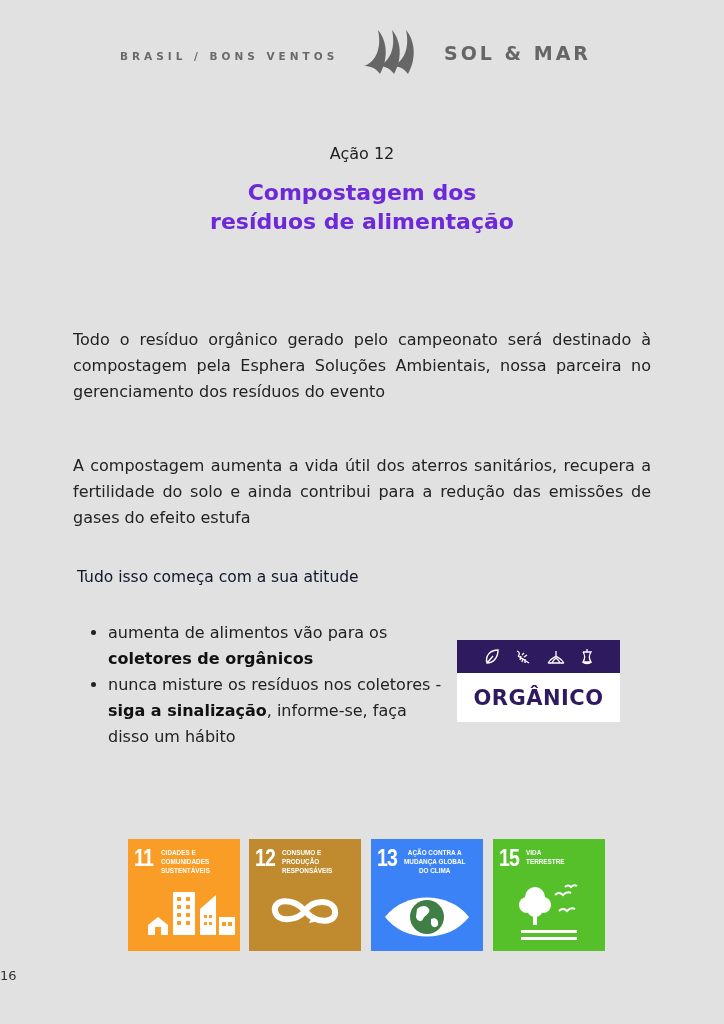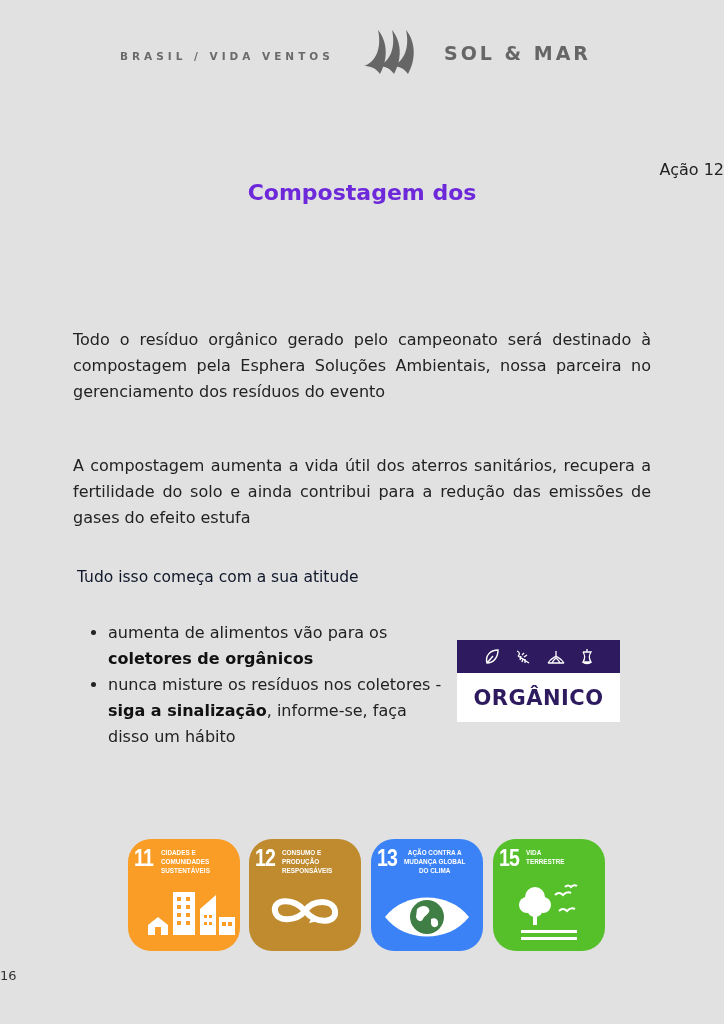--- a/index.html
+++ b/index.html
@@ -1,60 +1,61 @@
 <!DOCTYPE html>
 <html><head>
 <meta charset="utf-8">
 <style>
   html,body{margin:0;padding:0;}
   body{width:724px;height:1024px;background:#e1e1e1;position:relative;overflow:hidden;font-family:"DejaVu Sans","Liberation Sans",sans-serif;color:#1a1a1a;}
   .abs{position:absolute;}
   .hdr-left{left:120px;top:50px;font-size:10.5px;font-weight:bold;letter-spacing:4px;color:#6a6a6a;white-space:nowrap;}
   .hdr-logo{left:362px;top:28px;width:64px;height:48px;}
   .hdr-brand{left:444px;top:42px;font-size:19px;font-weight:bold;letter-spacing:3px;color:#666;white-space:nowrap;}
-  .action{left:0;width:724px;top:144px;text-align:right;font-size:16px;color:#222;margin-top:16px;}
+  .action{left:0;width:724px;top:144px;text-align:center;font-size:16px;color:#222;}
   .title{left:0;width:724px;top:178px;text-align:center;font-size:22px;font-weight:bold;line-height:29px;color:#6d28d9;}
   .para{left:73px;width:578px;font-size:16px;line-height:26px;text-align:justify;color:#222;margin-top:39px;}
   .p1{top:288px;}
   .p2{top:414px;}
   .subhead{left:77px;top:568px;font-size:15.5px;font-weight:normal;color:#0f172a;}
   ul.bullets{left:90px;top:620px;width:340px;margin:0;padding:0 0 0 18px;font-size:16px;line-height:26px;color:#222;}
   ul.bullets li{margin:0;}
   ul.bullets b{color:#111;}
   .org{left:457px;top:640px;width:163px;height:82px;background:#fff;}
   .org-top{height:33px;background:#2e1b5f;display:flex;align-items:center;justify-content:center;gap:14px;}
   .org-label{height:49px;display:flex;align-items:center;justify-content:center;font-size:21px;font-weight:bold;color:#2e1b5f;letter-spacing:0.5px;}
-  .sdg{top:839px;width:112px;height:112px;color:#fff;border-radius:23px;}
+  .sdg{top:839px;width:112px;height:112px;color:#fff;}
   .sdg .num{position:absolute;left:6px;top:6px;font-size:23px;font-weight:bold;letter-spacing:-1px;font-family:"Liberation Sans",sans-serif;transform:scaleX(0.85);transform-origin:left;}
   .sdg .lbl{position:absolute;left:33px;top:9px;font-size:7.5px;font-weight:bold;line-height:9px;font-family:"Liberation Sans",sans-serif;text-transform:uppercase;transform:scaleX(0.85);transform-origin:left;white-space:nowrap;}
   .sdg svg{position:absolute;left:0;top:0;}
   .s11{left:128px;background:#f99d26;}
   .s12{left:249px;background:#bf8b2e;}
   .s13{left:371px;background:#3b82f6;text-align:center;}
   .s15{left:493px;background:#56c02b;}
   .pagenum{left:0;width:724px;top:968px;font-size:13px;color:#333;}
 </style>
 </head>
 <body>
 
-<div class="abs hdr-left">BRASIL /  VIDA VENTOS</div>
+<div class="abs hdr-left">BRASIL /  BONS VENTOS</div>
 <div class="abs hdr-logo">
   <svg width="64" height="48" viewBox="0 0 64 48">
     <g fill="#666">
       <path d="M2 38 C14 34 20 20 16 2 C26 14 26 32 18 46 C14 40 8 38 2 38Z"></path>
       <path d="M16 38 C28 34 34 20 30 2 C40 14 40 32 32 46 C28 40 22 38 16 38Z"></path>
       <path d="M30 38 C42 34 48 20 44 2 C54 14 54 32 46 46 C42 40 36 38 30 38Z"></path>
     </g>
   </svg>
 </div>
 <div class="abs hdr-brand">SOL &amp; MAR</div>
 
 <div class="abs action">Ação 12</div>
 <div class="abs title">
   <div>Compostagem dos</div>
+  <div>resíduos de alimentação</div>
 </div>
 
 <div class="abs para p1">Todo o resíduo orgânico gerado pelo campeonato será destinado à compostagem pela Esphera Soluções Ambientais, nossa parceira no gerenciamento dos resíduos do evento</div>
 <div class="abs para p2">A compostagem aumenta a vida útil dos aterros sanitários, recupera a fertilidade do solo e ainda contribui para a redução das emissões de gases do efeito estufa</div>
 
 <div class="abs subhead">Tudo isso começa com a sua atitude</div>
 <ul class="abs bullets">
   <li><span>aumenta de alimentos vão para os </span><b>coletores de orgânicos</b><span></span></li>
   <li><span>nunca misture os resíduos nos coletores - </span><b>siga a sinalização</b><span>, informe-se, faça disso um hábito</span></li>
 </ul>

